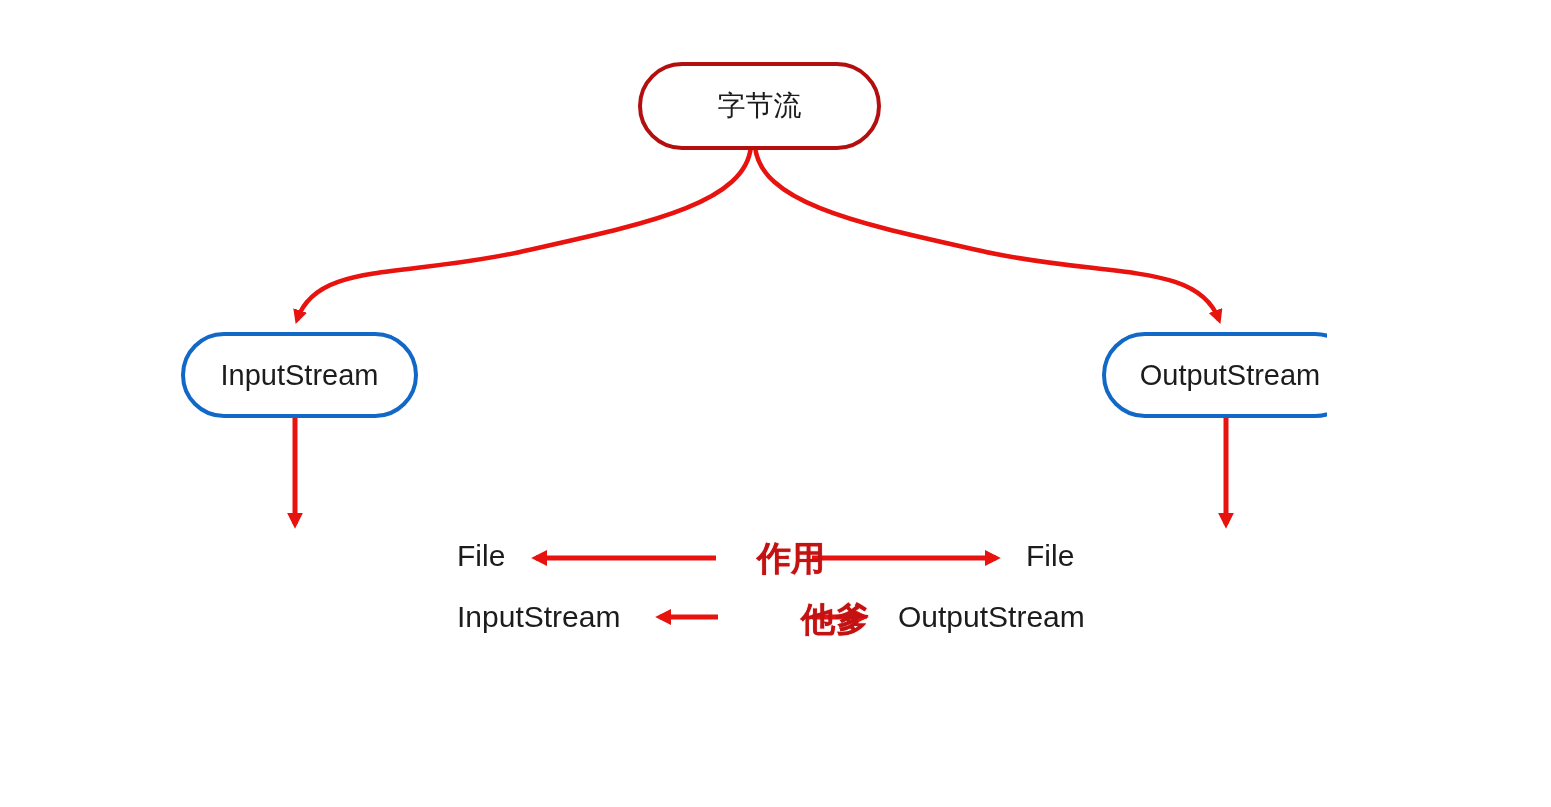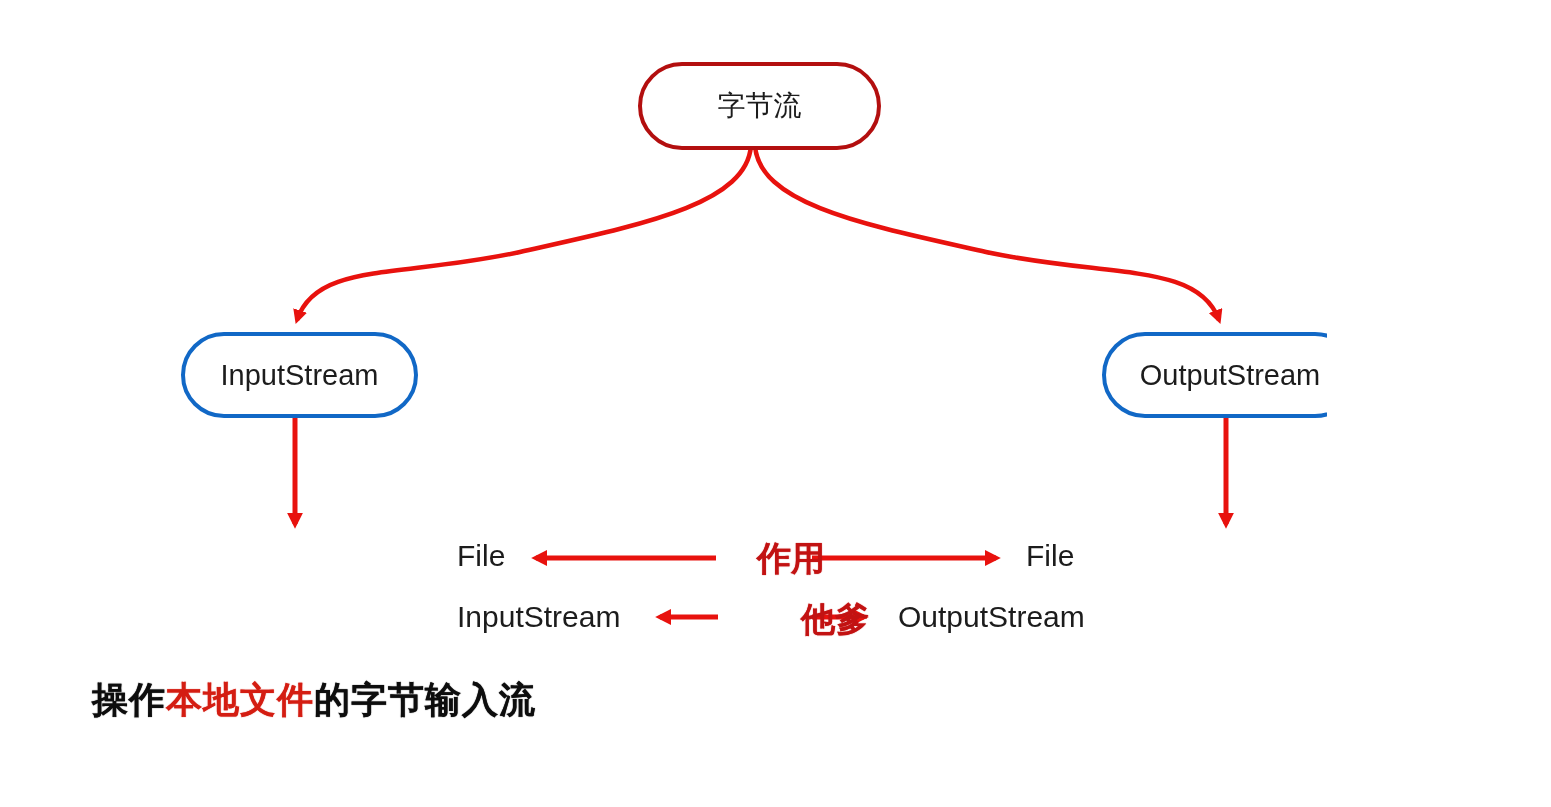--- a/index.html
+++ b/index.html
@@ -116,18 +116,15 @@
   </div>
 
   <div class="rel-side" style="left:457px; top:539px;">File</div>
   <div class="rel-center" style="top:536px;">作用</div>
   <div class="rel-side" style="left:1026px; top:539px;">File</div>
 
   <div class="rel-side" style="left:457px; top:600px;">InputStream</div>
   <div class="rel-center" style="top:597px;margin-left:44px;">他爹</div>
   <div class="rel-side" style="left:898px; top:600px;">OutputStream</div>
 
-  <div class="caption caption-left">
-    <span>操作</span><span class="hl">本地文件</span><span>的字节输入流</span>
-  </div>
 
   <div class="watermark"></div>
 </div>
 
 </body></html>

